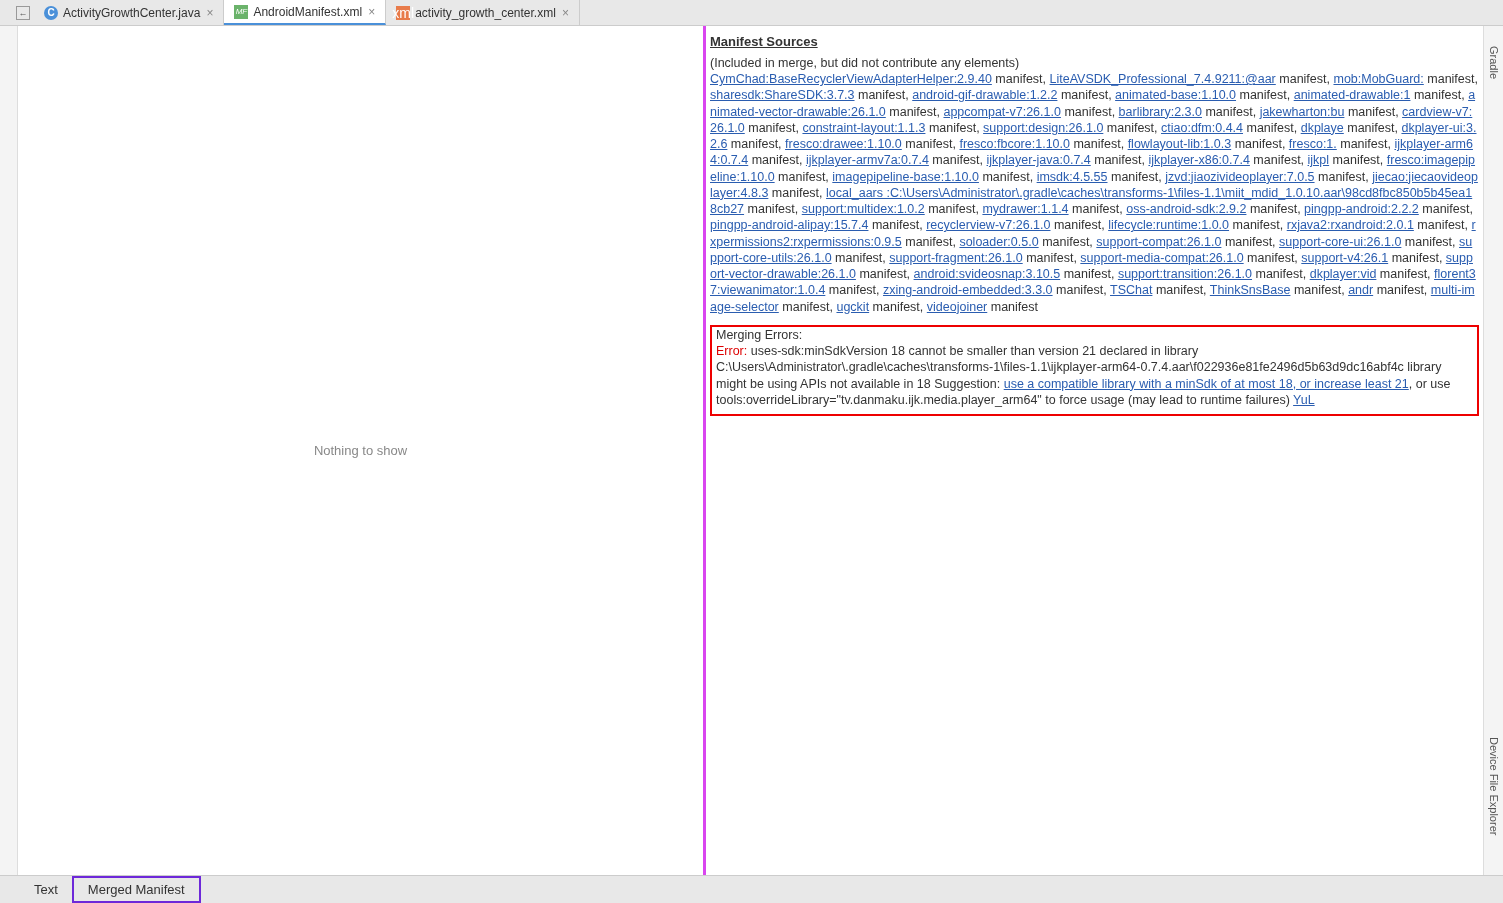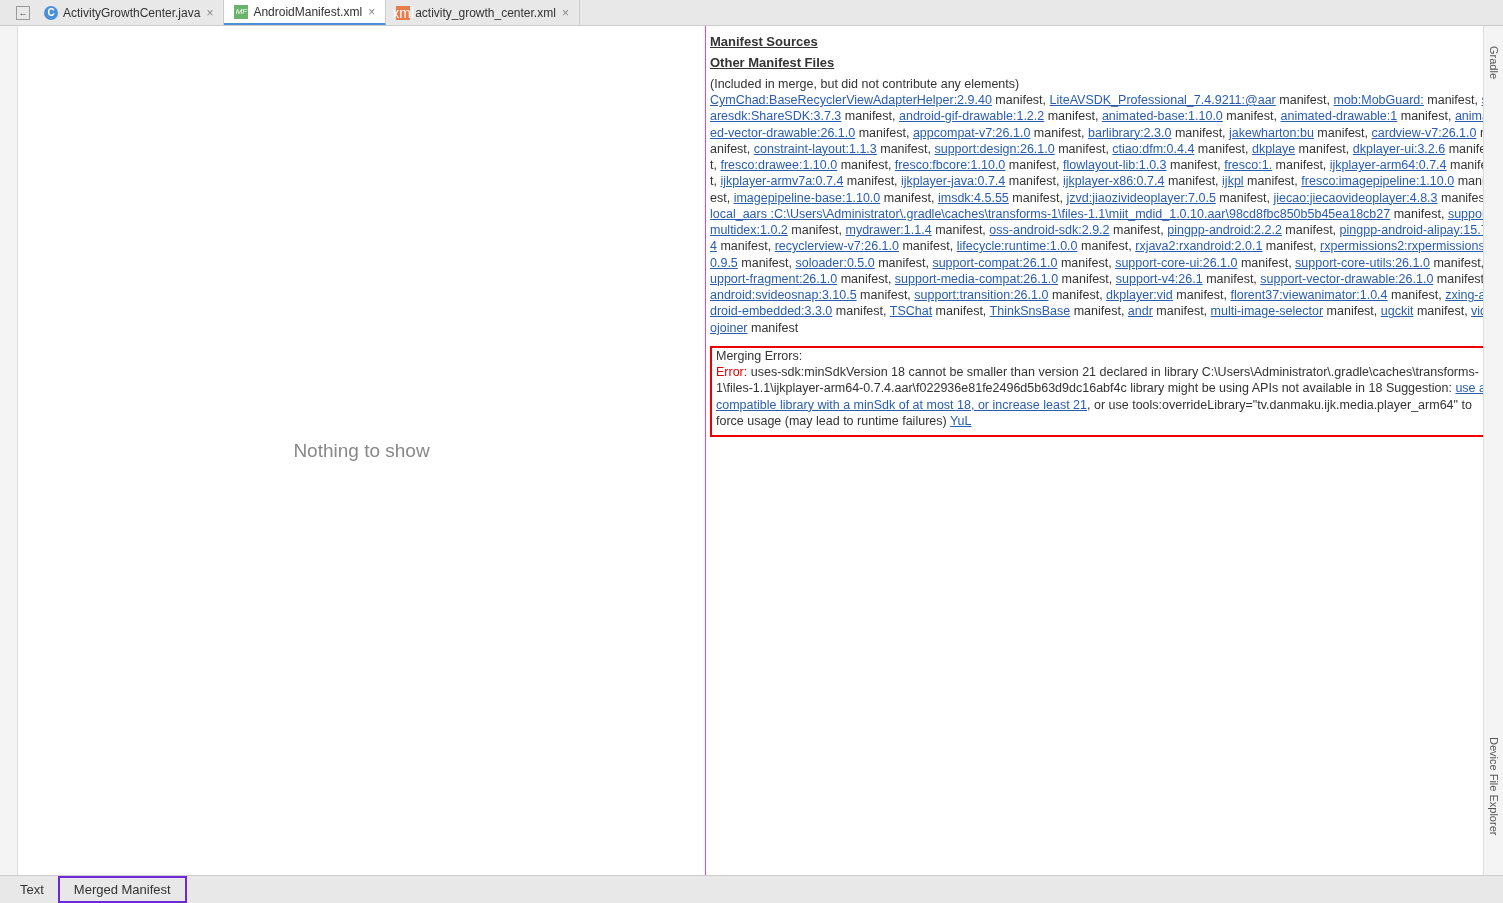--- a/index.html
+++ b/index.html
@@ -8,32 +8,32 @@
 .tab-bar-left-btn { width: 14px; height: 14px; border: 1px solid #999; margin-right: 4px; display: flex; align-items: center; justify-content: center; font-size: 9px; color: #555; cursor: pointer; }
 .tab { display: flex; align-items: center; padding: 0 10px; height: 25px; background: #e8e8e8; border-right: 1px solid #ccc; font-size: 12px; color: #333; cursor: pointer; }
 .tab.active { background: #fff; border-bottom: 2px solid #4a90d9; }
 .tab-icon { width: 14px; height: 14px; margin-right: 5px; display: inline-flex; align-items: center; justify-content: center; font-size: 10px; }
 .tab-icon.c { background: #4a90d9; color: #fff; border-radius: 50%; font-weight: bold; }
 .tab-icon.mf { background: #6bb36b; color: #fff; font-size: 8px; font-style: italic; }
 .tab-icon.xml { background: #e87b4a; color: #fff; font-size: 14px; }
 .tab-close { margin-left: 6px; color: #888; font-size: 12px; }
 .main { display: flex; height: calc(100% - 26px - 28px); background: #fff; }
 .left-gutter { width: 18px; background: #f4f4f4; border-right: 1px solid #ddd; }
-.left-panel { flex: 0 0 688px; display: flex; align-items: center; justify-content: center; color: #888; font-size: 19px; border-right: 1px solid #d946ef; }
+.left-panel { flex: 0 0 688px; display: flex; align-items: center; justify-content: center; color: #888; font-size: 13px; border-right: 3px solid #d946ef; }
 .right-panel { flex: 1; overflow-y: auto; padding: 8px 0 0 4px; font-size: 12.5px; line-height: 1.3; color: #333; position: relative; }
-.right-inner { padding-right: 8px; }
+.right-inner { padding-right: 24px; }
 .section-title { font-weight: bold; text-decoration: underline; margin-bottom: 4px; font-size: 13px; }
 .source-row { display: flex; align-items: center; margin-bottom: 10px; margin-top: 4px; }
 .source-box { width: 22px; height: 22px; border: 1px solid #888; margin-right: 10px; }
 .lnk { color: #2a5db0; text-decoration: underline; cursor: pointer; }
 .mfline { word-break: break-all; }
 .err-box { border: 2px solid #e00; padding: 0 4px 6px 4px; margin-top: 10px; }
 .err-title { font-size: 12.5px; }
 .err-label { color: #d00; font-weight: normal; }
-.bottom-tabs { position: absolute; bottom: 0; left: 0; right: 0; height: 28px; background: #e8e8e8; border-top: 1px solid #ccc; display: flex; align-items: center; padding-left: 6px; }
+.bottom-tabs { position: absolute; bottom: 0; left: 0; right: 0; height: 28px; background: #e8e8e8; border-top: 1px solid #ccc; display: flex; align-items: center; padding-left: 20px; }
 .btab { padding: 4px 14px; font-size: 13px; color: #333; cursor: pointer; }
 .btab.hl { border: 2px solid #6d28d9; }
 .right-side { position: absolute; right: 0; top: 26px; bottom: 28px; width: 20px; background: #f4f4f4; border-left: 1px solid #ddd; display: flex; flex-direction: column; align-items: center; padding-top: 10px; }
 .side-txt { writing-mode: vertical-rl; font-size: 11px; color: #555; margin-top: 10px; }
 </style>
 </head>
 <body>
 
 <div class="tab-bar">
   <span class="tab-bar-left-btn">←</span>
@@ -56,21 +56,20 @@
 
 <div class="main">
   <div class="left-gutter"></div>
   <div class="left-panel">
     <span>Nothing to show</span>
   </div>
   <div class="right-panel">
     <div class="right-inner">
       <div class="section-title">Manifest Sources</div>
 
-      <div class="section-title">Other Manifest Files</div>
       <div>(Included in merge, but did not contribute any elements)</div>
       <div id="mf-list" class="mfline"><a class="lnk">CymChad:BaseRecyclerViewAdapterHelper:2.9.40</a><span> manifest, </span><a class="lnk">LiteAVSDK_Professional_7.4.9211:@aar</a><span> manifest, </span><a class="lnk">mob:MobGuard:</a><span> manifest, </span><a class="lnk">sharesdk:ShareSDK:3.7.3</a><span> manifest, </span><a class="lnk">android-gif-drawable:1.2.2</a><span> manifest, </span><a class="lnk">animated-base:1.10.0</a><span> manifest, </span><a class="lnk">animated-drawable:1</a><span> manifest, </span><a class="lnk">animated-vector-drawable:26.1.0</a><span> manifest, </span><a class="lnk">appcompat-v7:26.1.0</a><span> manifest, </span><a class="lnk">barlibrary:2.3.0</a><span> manifest, </span><a class="lnk">jakewharton:bu</a><span> manifest, </span><a class="lnk">cardview-v7:26.1.0</a><span> manifest, </span><a class="lnk">constraint-layout:1.1.3</a><span> manifest, </span><a class="lnk">support:design:26.1.0</a><span> manifest, </span><a class="lnk">ctiao:dfm:0.4.4</a><span> manifest, </span><a class="lnk">dkplaye</a><span> manifest, </span><a class="lnk">dkplayer-ui:3.2.6</a><span> manifest, </span><a class="lnk">fresco:drawee:1.10.0</a><span> manifest, </span><a class="lnk">fresco:fbcore:1.10.0</a><span> manifest, </span><a class="lnk">flowlayout-lib:1.0.3</a><span> manifest, </span><a class="lnk">fresco:1.</a><span> manifest, </span><a class="lnk">ijkplayer-arm64:0.7.4</a><span> manifest, </span><a class="lnk">ijkplayer-armv7a:0.7.4</a><span> manifest, </span><a class="lnk">ijkplayer-java:0.7.4</a><span> manifest, </span><a class="lnk">ijkplayer-x86:0.7.4</a><span> manifest, </span><a class="lnk">ijkpl</a><span> manifest, </span><a class="lnk">fresco:imagepipeline:1.10.0</a><span> manifest, </span><a class="lnk">imagepipeline-base:1.10.0</a><span> manifest, </span><a class="lnk">imsdk:4.5.55</a><span> manifest, </span><a class="lnk">jzvd:jiaozivideoplayer:7.0.5</a><span> manifest, </span><a class="lnk">jiecao:jiecaovideoplayer:4.8.3</a><span> manifest, </span><a class="lnk">   local_aars   :C:\Users\Administrator\.gradle\caches\transforms-1\files-1.1\miit_mdid_1.0.10.aar\98cd8fbc850b5b45ea18cb27</a><span> manifest, </span><a class="lnk">support:multidex:1.0.2</a><span> manifest, </span><a class="lnk">mydrawer:1.1.4</a><span> manifest, </span><a class="lnk">oss-android-sdk:2.9.2</a><span> manifest, </span><a class="lnk">pingpp-android:2.2.2</a><span> manifest, </span><a class="lnk">pingpp-android-alipay:15.7.4</a><span> manifest, </span><a class="lnk">recyclerview-v7:26.1.0</a><span> manifest, </span><a class="lnk">lifecycle:runtime:1.0.0</a><span> manifest, </span><a class="lnk">rxjava2:rxandroid:2.0.1</a><span> manifest, </span><a class="lnk">rxpermissions2:rxpermissions:0.9.5</a><span> manifest, </span><a class="lnk">soloader:0.5.0</a><span> manifest, </span><a class="lnk">support-compat:26.1.0</a><span> manifest, </span><a class="lnk">support-core-ui:26.1.0</a><span> manifest, </span><a class="lnk">support-core-utils:26.1.0</a><span> manifest, </span><a class="lnk">support-fragment:26.1.0</a><span> manifest, </span><a class="lnk">support-media-compat:26.1.0</a><span> manifest, </span><a class="lnk">support-v4:26.1</a><span> manifest, </span><a class="lnk">support-vector-drawable:26.1.0</a><span> manifest, </span><a class="lnk">android:svideosnap:3.10.5</a><span> manifest, </span><a class="lnk">support:transition:26.1.0</a><span> manifest, </span><a class="lnk">dkplayer:vid</a><span> manifest, </span><a class="lnk">florent37:viewanimator:1.0.4</a><span> manifest, </span><a class="lnk">zxing-android-embedded:3.3.0</a><span> manifest, </span><a class="lnk">TSChat</a><span> manifest, </span><a class="lnk">ThinkSnsBase</a><span> manifest, </span><a class="lnk">andr</a><span> manifest, </span><a class="lnk">multi-image-selector</a><span> manifest, </span><a class="lnk">ugckit</a><span> manifest, </span><a class="lnk">videojoiner</a><span> manifest</span></div>
 
       <div class="err-box">
         <span class="err-title">Merging Errors:</span><br>
         <span class="err-label">Error:</span><span> uses-sdk:minSdkVersion 18 cannot be smaller than version 21 declared in library C:\Users\Administrator\.gradle\caches\transforms-1\files-1.1\ijkplayer-arm64-0.7.4.aar\f022936e81fe2496d5b63d9dc16abf4c library might be using APIs not available in 18 Suggestion: </span><a class="lnk">use a compatible library with a minSdk of at most 18, or increase least 21</a><span>, or use tools:overrideLibrary="tv.danmaku.ijk.media.player_arm64" to force usage (may lead to runtime failures) </span><a class="lnk">YuL</a>
       </div>
     </div>
   </div>
 </div>

